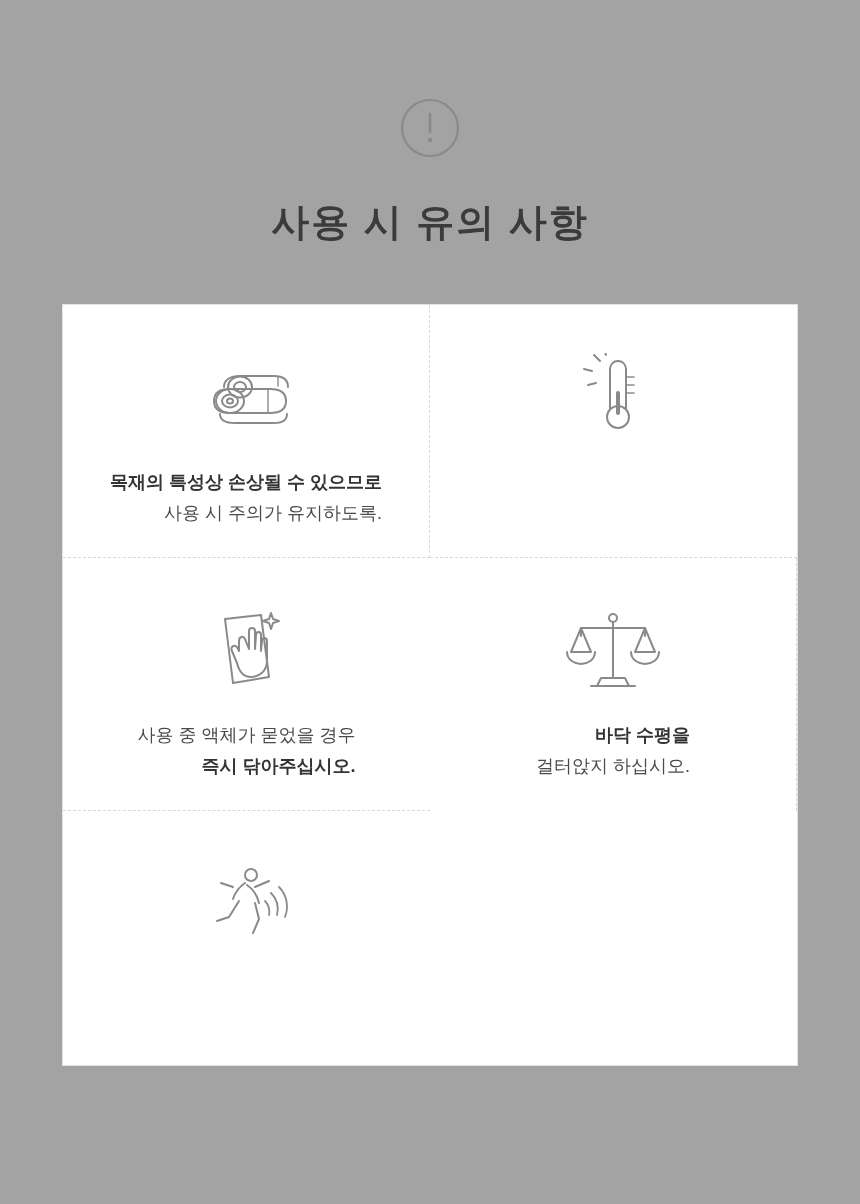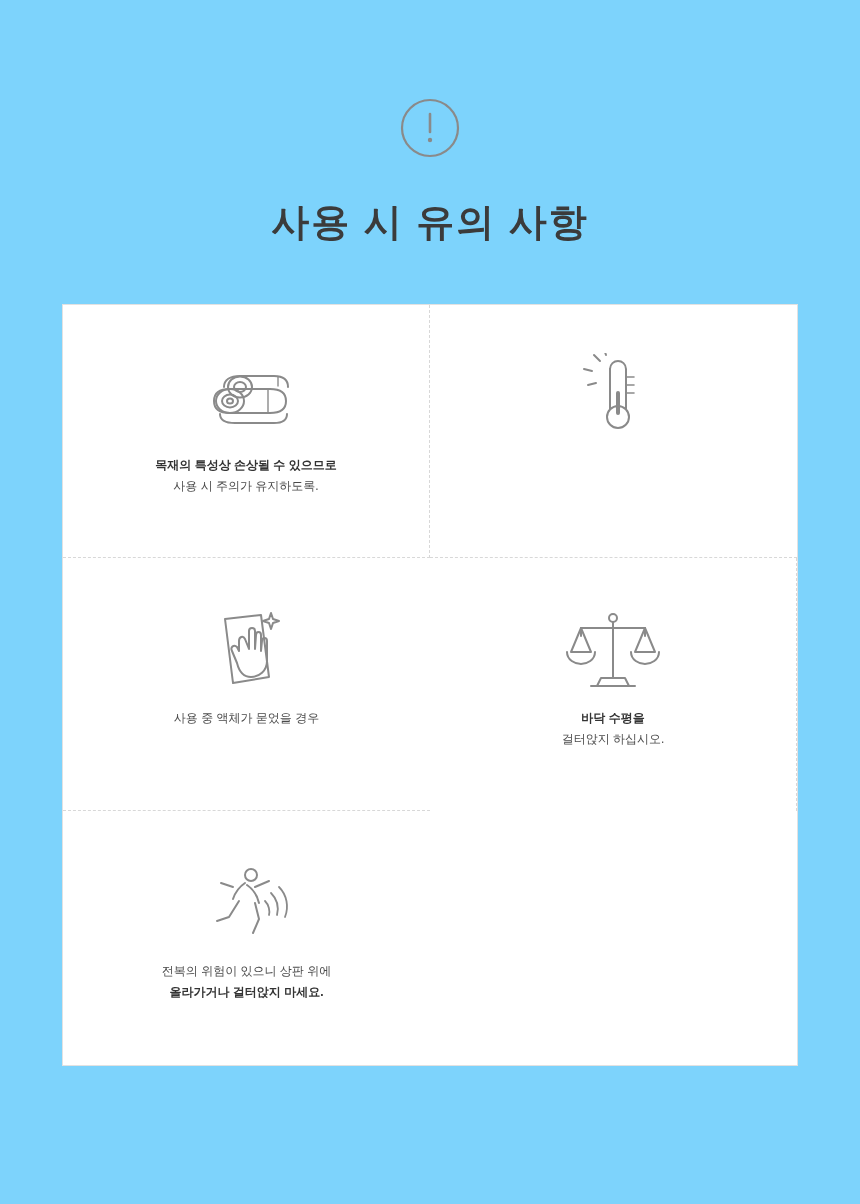--- a/index.html
+++ b/index.html
@@ -6,21 +6,21 @@
   html, body {
     width: 860px;
     height: 1204px;
     background: #f5f5f5;
     font-family: "Liberation Sans", "DejaVu Sans", sans-serif;
   }
   .page {
     width: 860px;
     height: 1204px;
     position: relative;
-    background: #7dd3fc;
+    background: #a3a3a3;
     display: flex;
     flex-direction: column;
     align-items: center;
   }
 
   
   .warn-icon {
     margin-top: 98px;
     width: 60px;
     height: 60px;
@@ -58,23 +58,23 @@
   .cell.col-left { border-right: 1px dashed #d8d8d8; }
   .cell.row-top, .cell.row-mid { border-bottom: 1px dashed #d8d8d8; }
 
   .cell-icon {
     height: 104px;
     display: flex;
     align-items: center;
     justify-content: center;
   }
   .cell-text {
-    margin-top: 4px;
-    text-align: center;
-    font-size: 12px;
+    margin-top: 16px;
+    text-align: right;
+    font-size: 18px;
     line-height: 1.75;
     color: #4a4a4a;
   }
   .cell-text .b { font-weight: bold; color: #333; }
   .line { display: block; }
 </style>
 </head>
 <body>
 
 <div class="page">
@@ -140,20 +140,21 @@
         <svg width="96" height="94" viewBox="0 0 96 94">
           <g fill="none" stroke="#8a8a8a" stroke-width="2" stroke-linecap="round" stroke-linejoin="round">
             <path d="M26 14 L62 10 L70 72 L34 78 Z"></path>
             <path d="M40 36 C40 32 44 30 46 34 L50 44 L50 26 C50 22 56 22 56 26 L56 44 L57 30 C57 26 62 26 62 30 L62 46 L63 36 C63 32 68 32 68 36 L68 56 C68 66 60 72 52 72 C44 72 40 66 38 58 L33 46 C31 42 35 39 38 42 L40 46 Z"></path>
             <path d="M70 14 L72 8 L74 14 L80 16 L74 18 L72 24 L70 18 L64 16 Z"></path>
           </g>
         </svg>
       </div>
       <div class="cell-text">
         <span class="line">사용 중 액체가 묻었을 경우</span>
+        <span class="line b">즉시 닦아주십시오.</span>
       </div>
     </div>
 
     <div class="cell col-left">
       <div class="cell-icon">
         <svg width="104" height="92" viewBox="0 0 104 92">
           <g fill="none" stroke="#8a8a8a" stroke-width="2" stroke-linecap="round" stroke-linejoin="round">
             <circle cx="52" cy="12" r="4"></circle>
             <line x1="52" y1="16" x2="52" y2="72"></line>
             <line x1="20" y1="22" x2="84" y2="22"></line>
@@ -184,20 +185,16 @@
             <path d="M38 28 L26 24"></path>
             <path d="M60 28 L74 22"></path>
             <path d="M44 42 L34 58 L22 62"></path>
             <path d="M60 44 L64 60 L58 74"></path>
             <path d="M76 34 C82 40 84 48 82 56" stroke-width="1.8"></path>
             <path d="M84 28 C92 36 94 48 90 58" stroke-width="1.8"></path>
             <path d="M70 42 C74 46 75 52 74 56" stroke-width="1.8"></path>
           </g>
         </svg>
       </div>
-      <div class="cell-text">
-        <span class="line">전복의 위험이 있으니 상판 위에</span>
-        <span class="line b">올라가거나 걸터앉지 마세요.</span>
-      </div>
     </div>
 
   </div>
 </div>
 
 </body></html>

